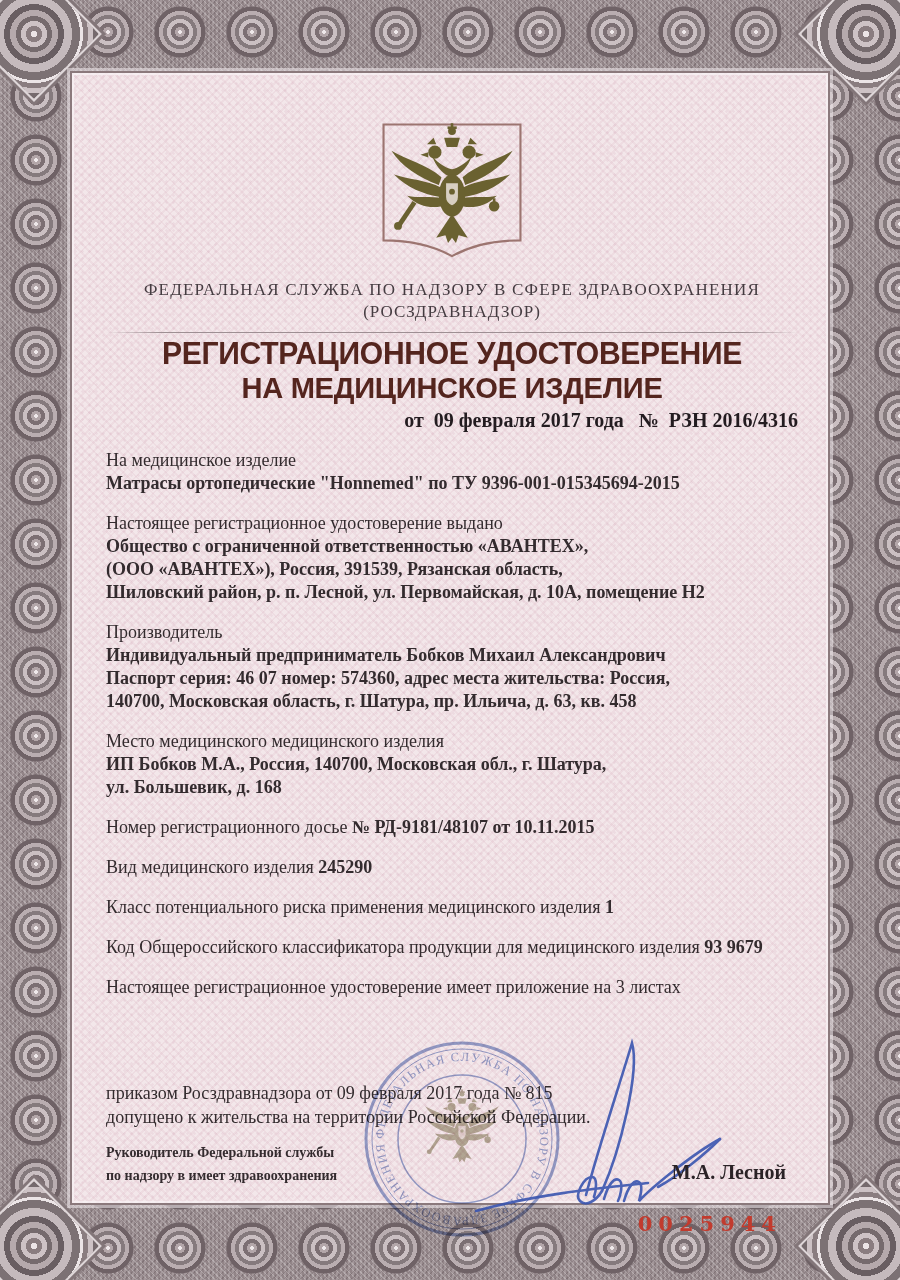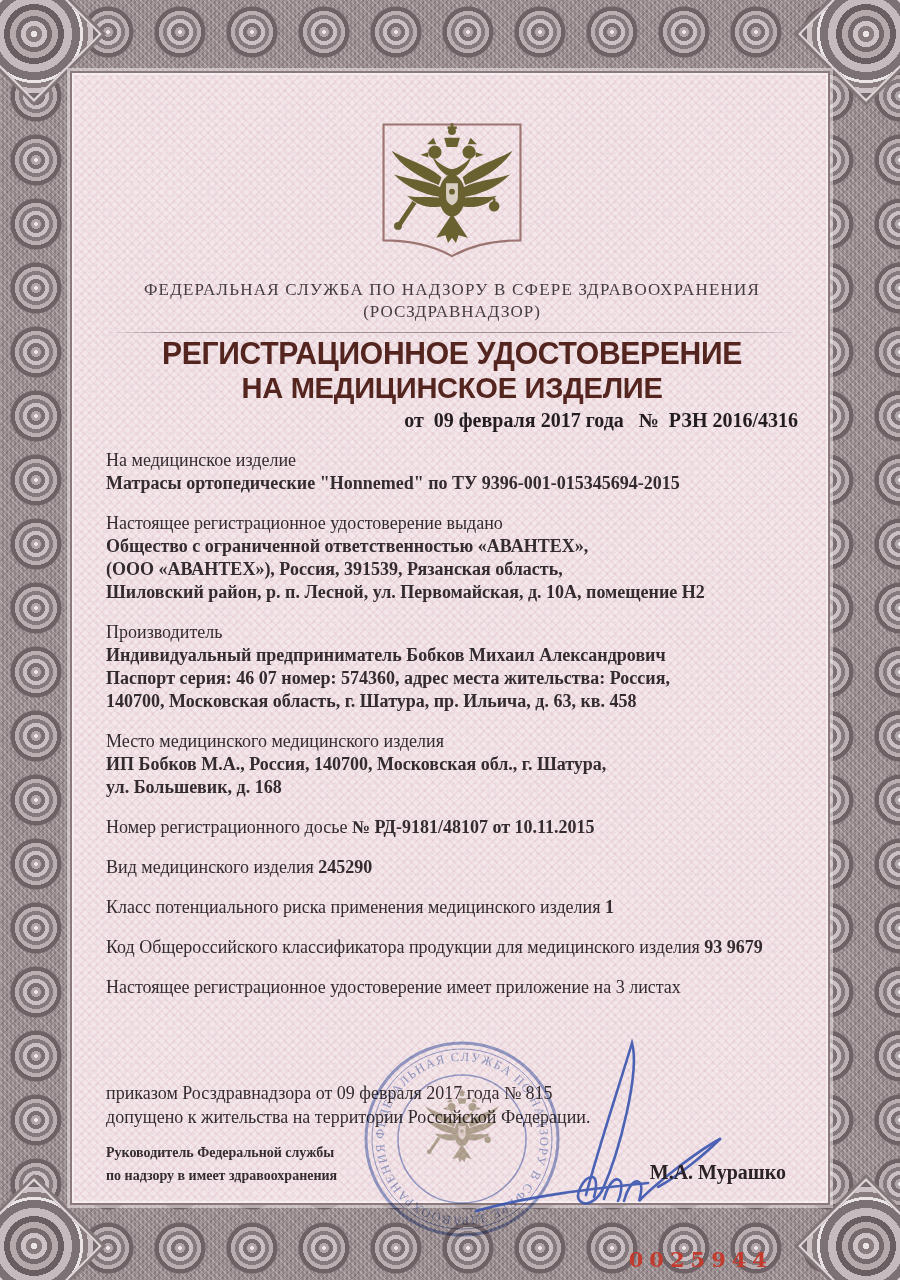--- a/index.html
+++ b/index.html
@@ -59,21 +59,21 @@
   .b{font-weight:bold;}
 
   .footer-area{position:relative;margin-top:82px;height:180px;}
   .order-lines p{margin:0;font-size:18px;line-height:24px;font-family:Liberation Serif, serif;}
   .signatory{margin-top:12px;font-weight:bold;font-size:14px;line-height:23px;}
   .signatory p{margin:0;}
 
   .stamp{position:absolute;left:256px;top:-42px;opacity:.58;mix-blend-mode:multiply;}
   .signature{position:absolute;left:330px;top:-52px;opacity:.9;}
   .signatory-name{position:absolute;right:12px;top:80px;font-weight:bold;font-size:20px;color:#2a2226;}
-  .serial{position:absolute;right:25px;top:130px;color:#c23b2e;font-weight:bold;font-size:21px;letter-spacing:6px;font-family:"DejaVu Serif",serif;margin-top:36px;}
+  .serial{position:absolute;right:16px;top:130px;color:#c23b2e;font-weight:bold;font-size:21px;letter-spacing:6px;font-family:"DejaVu Serif",serif;}
 </style>
 </head>
 <body>
 
 <div class="page">
   <div class="rosette tl"></div>
   <div class="rosette tr"></div>
   <div class="rosette bl"></div>
   <div class="rosette br"></div>
 
@@ -203,18 +203,18 @@
         <g fill="none" stroke="#3a55b0" stroke-width="2.6" stroke-linecap="round">
           <path d="M150 166 C162 120 186 48 196 14 C204 42 184 122 166 162"></path>
           <path d="M166 162 C160 172 150 178 144 172 C138 166 148 148 156 148 C162 148 160 162 158 168"></path>
           <path d="M168 170 C172 156 178 148 183 151 C188 154 184 168 182 172"></path>
           <path d="M188 172 C192 158 198 150 203 153 C208 156 204 168 203 172 C216 158 258 124 284 110"></path>
           <path d="M284 110 C270 124 244 146 222 158"></path>
           <path d="M40 182 C104 164 176 158 212 154"></path>
         </g>
       </svg>
 
-      <div class="signatory-name">М.А. Мурашко</div>
+      <div class="signatory-name">М.А. Лесной</div>
       <div class="serial">0025944</div>
     </div>
 
   </div>
 </div>
 
 </body></html>

